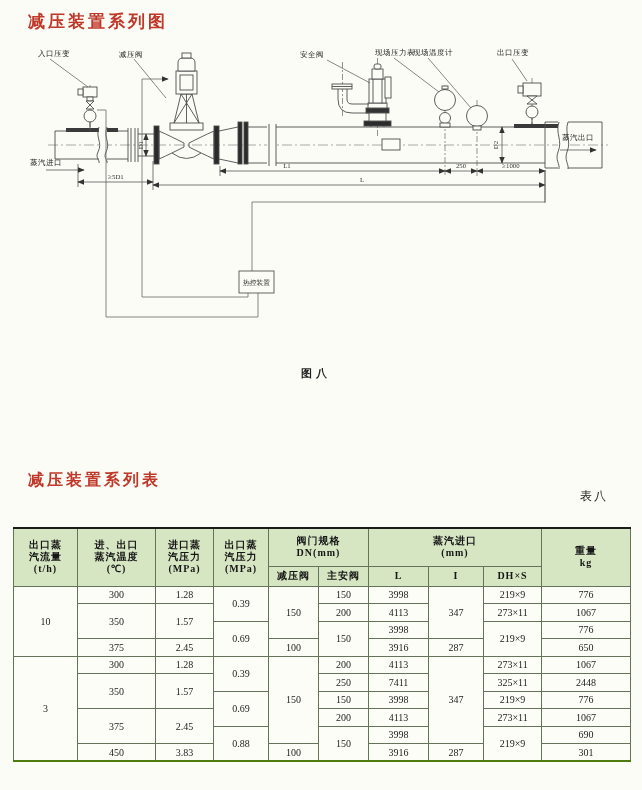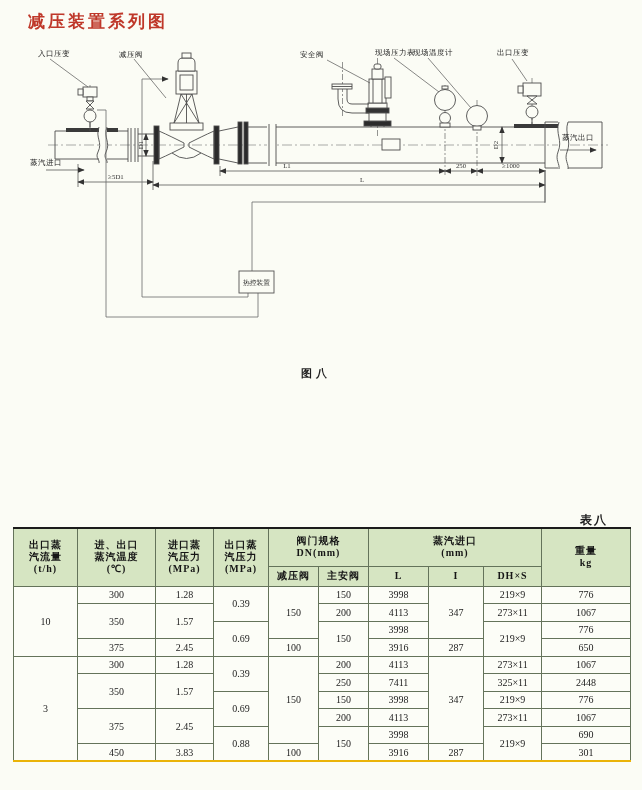--- a/index.html
+++ b/index.html
@@ -13,34 +13,34 @@
   .page{position:absolute;left:0;top:0;width:642px;height:790px;overflow:hidden;}
   .sec-title{
     position:absolute;left:15px;
     font-size:17px;font-weight:bold;letter-spacing:3px;
     color:#bf382a;
     margin-left:13px;
   }
   #title-diagram{top:10px;}
   #title-table{top:470px;font-size:16px;}
   #table-tag{
-    position:absolute;right:34px;top:512px;
-    font-size:12px;font-weight:700;color:#1d1d1d;letter-spacing:2px;
+    position:absolute;right:34px;top:488px;
+    font-size:12px;font-weight:400;color:#1d1d1d;letter-spacing:2px;
   }
   svg{position:absolute;left:0;top:0;}
   svg text{font-family:"Liberation Serif", serif;fill:#1f1f1f;}
   .lbl{font-size:7.5px;letter-spacing:0.5px;}
   .dim{font-size:6.8px;fill:#333;}
   .cap{font-size:11px;font-weight:bold;letter-spacing:4px;}
   .boxlbl{font-size:6.8px;}
 
   table{
     border-collapse:collapse;table-layout:fixed;
     position:absolute;left:13px;top:527px;width:617px;
-    border-top:2px solid #1b1b1b;border-bottom:2px solid #eab308;
+    border-top:2px solid #1b1b1b;border-bottom:2px solid #4d7c0f;
   }
   th,td{
     border:1px solid #64735a;
     text-align:center;vertical-align:middle;padding:0 1px;
     overflow:hidden;
   }
   thead th{
     background:#d6e5c2;
     font-weight:bold;font-size:10px;color:#161616;
   }
@@ -224,20 +224,21 @@
     <text class="dim" x="287" y="208" text-anchor="middle">L1</text>
     <text class="dim" x="461" y="208" text-anchor="middle">250</text>
     <text class="dim" x="511" y="208" text-anchor="middle">≥1000</text>
     <text class="dim" x="362" y="222" text-anchor="middle">L</text>
     <text class="dim" x="143" y="185" text-anchor="middle" transform="rotate(-90 143 185)">D1</text>
     <text class="dim" x="498" y="185" text-anchor="middle" transform="rotate(-90 498 185)">D2</text>
 
     <text class="cap" x="316" y="417" text-anchor="middle">图八</text>
   </svg>
 
+  <div class="sec-title" id="title-table">减压装置系列表</div>
   <div id="table-tag">表八</div>
 
   <table>
     <colgroup>
       <col style="width:64px">
         <col style="width:78px">
         <col style="width:58px">
         <col style="width:55px">
       <col style="width:50px">
         <col style="width:50px">

